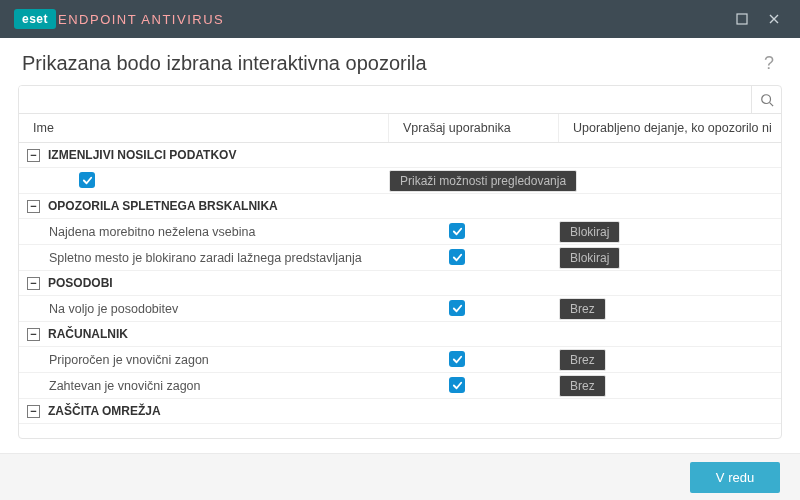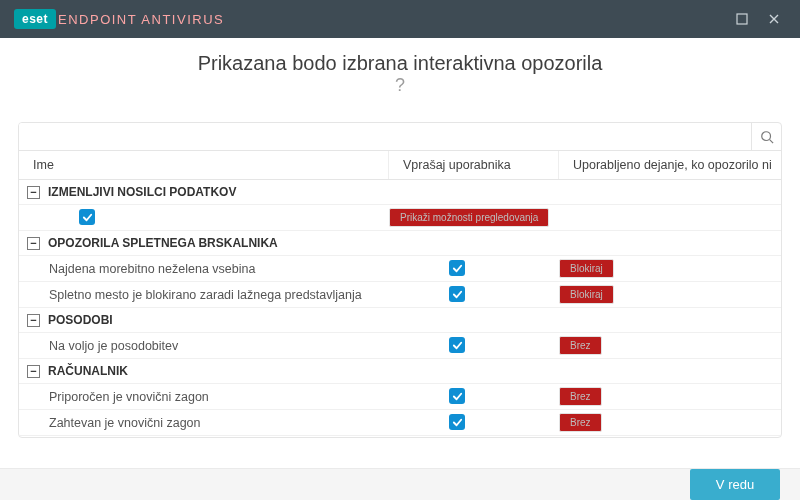--- a/index.html
+++ b/index.html
@@ -36,38 +36,37 @@
     width: 32px; height: 38px;
     display: flex; align-items: center; justify-content: center;
     color: #cbd3d8; cursor: pointer;
   }
   .win-btn svg { width: 12px; height: 12px; }
 
   
   .header {
     display: flex; align-items: center;
     padding: 14px 22px 10px 22px;
-    flex-direction: column;
   }
   .page-title {
     font-size: 20px;
     color: #3f3f3f;
     font-weight: 400;
   }
   .header-spacer { flex: 1; }
   .help-icon {
     color: #9c9c9c;
     font-size: 18px;
     cursor: pointer;
     padding: 0 4px;
   }
 
   
   .panel {
-    margin: 16px 18px;
+    margin: 0 18px;
     border: 1px solid #e5e5e5;
     border-radius: 4px;
     height: 354px;
     display: flex;
     flex-direction: column;
     overflow: hidden;
   }
   .search-row {
     height: 28px;
     border-bottom: 1px solid #e5e5e5;
@@ -146,23 +145,23 @@
   .checkbox {
     width: 16px; height: 16px;
     background: #0f8fd4;
     border-radius: 3px;
     display: inline-flex;
     align-items: center; justify-content: center;
   }
   .checkbox svg { width: 11px; height: 11px; }
   .action-pill {
     border: 1px solid #e3e3e3;
-    background: #b91c1c;
+    background: #404040;
     color: #bdbdbd;
-    font-size: 10px;
+    font-size: 12px;
     padding: 3px 10px;
     border-radius: 2px;
     display: inline-block;
     white-space: nowrap;
   }
 
   
   .rows::-webkit-scrollbar { height: 10px; }
   .rows::-webkit-scrollbar-track { background: #f1f1f1; }
   .rows::-webkit-scrollbar-thumb { background: #d0d0d0; border-radius: 0; }

